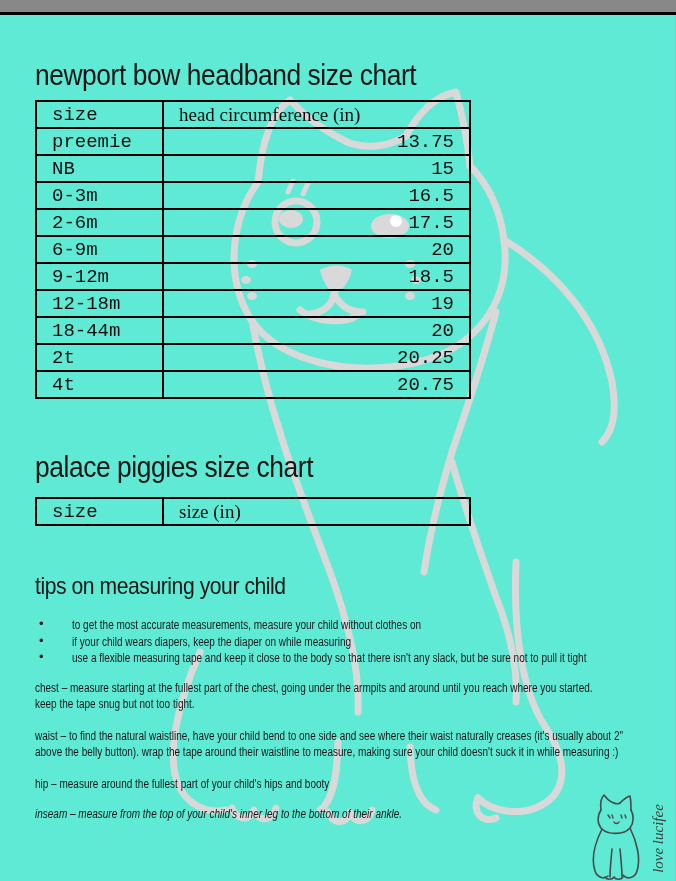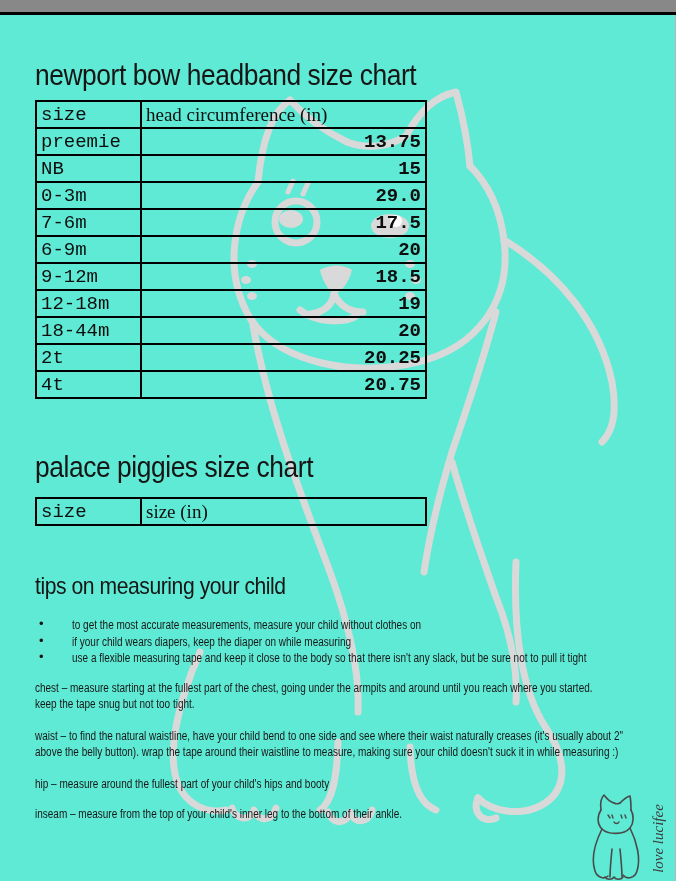--- a/index.html
+++ b/index.html
@@ -24,40 +24,40 @@
   #title-piggies { top:438px; }
   #title-tips    { top:560px; font-size:24px; }
 
   table.size-table {
     position:absolute; left:35px; border-collapse:collapse; background:transparent;
   }
   #newport-table { top:88px; }
   #piggies-table { top:485px; }
   .size-table th, .size-table td {
     border:2px solid #000; font-family:"Liberation Mono", monospace;
-    font-size:19px; font-weight:normal; height:25px; padding:0 4px;
+    font-size:19px; font-weight:normal; height:25px; padding:0 15px;
     text-align:left; white-space:nowrap; background:transparent; color:#0e0e0e;
   }
   .size-table .c1 { width:95px; }
   .size-table .c2 { width:275px;font-family:Liberation Serif, serif; }
-  .size-table td.num { text-align:right;font-weight:bold; }
+  .size-table td.num { text-align:right; }
 
   ul.tips-list { position:absolute; left:38px; top:604px; margin:0; padding:0; list-style:none; }
   ul.tips-list li { position:relative; padding-left:34px; height:16.5px; line-height:16.5px; }
   ul.tips-list li::before { content:"•"; position:absolute; left:1px; top:0; font-size:13px; color:#111; }
 
   .hw-line, .tips-list .hw-text {
     display:inline-block; font-size:12.5px; line-height:16px; white-space:nowrap;
     transform:scaleX(0.8); transform-origin:0 50%; color:#181818; letter-spacing:0px;
   }
   .para { position:absolute; left:35px; }
   #para-chest  { top:668px; }
   #para-waist  { top:716px; }
   #para-hip    { top:764px; }
-  #para-inseam { top:794px; }
+  #para-inseam { top:794px;font-style:italic; }
   .para .hw-line { display:block; transform-origin:0 0; }
 
   .logo-cat { position:absolute; left:590px; top:781px; }
   .signature {
     position:absolute; left:606px; top:818px; width:104px; text-align:center;
     transform:rotate(-90deg); font-family:"Liberation Serif", serif;
     font-style:italic; font-size:15px; color:#3c3c3c; white-space:nowrap;
   }
 </style>
 </head>
@@ -126,24 +126,24 @@
         <tr>
           <td>preemie</td>
           <td class="num">13.75</td>
         </tr>
         <tr>
           <td>NB</td>
           <td class="num">15</td>
         </tr>
         <tr>
           <td>0-3m</td>
-          <td class="num">29.0</td>
-        </tr>
-        <tr>
-          <td>7-6m</td>
+          <td class="num">16.5</td>
+        </tr>
+        <tr>
+          <td>2-6m</td>
           <td class="num">17.5</td>
         </tr>
         <tr>
           <td>6-9m</td>
           <td class="num">20</td>
         </tr>
         <tr>
           <td>9-12m</td>
           <td class="num">18.5</td>
         </tr>

